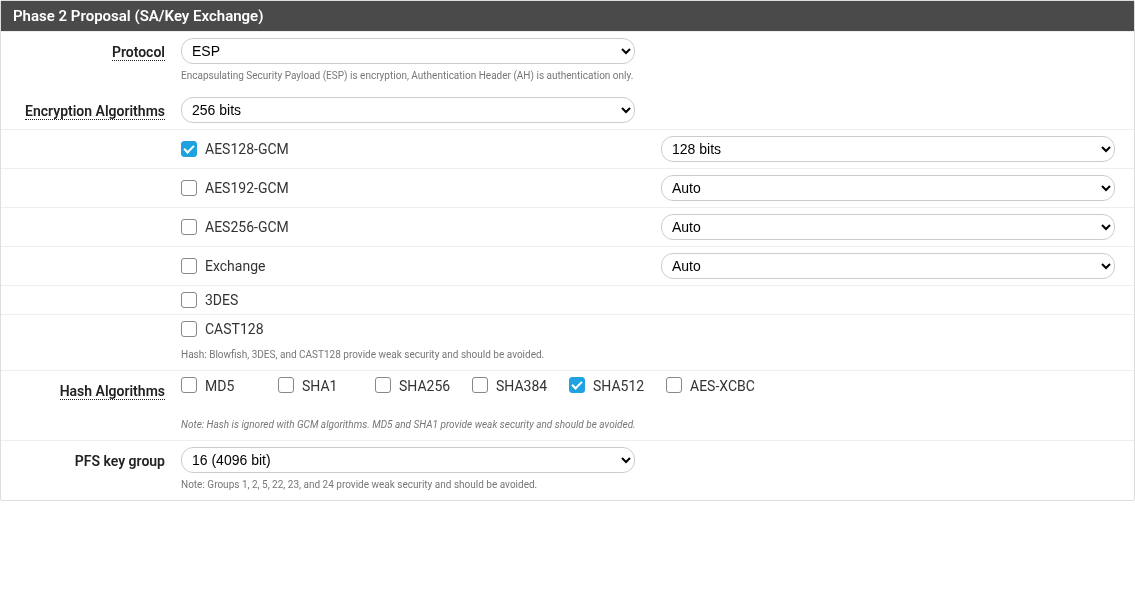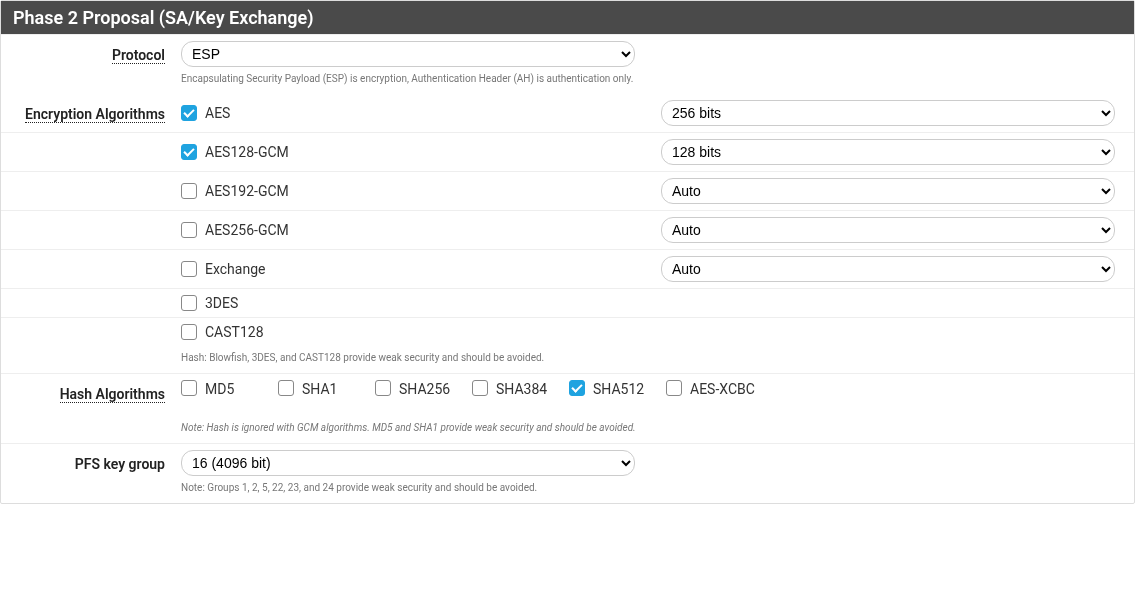--- a/index.html
+++ b/index.html
@@ -13,21 +13,21 @@
     width: 1135px;
   }
   .panel {
     border: 1px solid #ddd;
     border-radius: 2px;
   }
   .panel-header {
     background: #4a4a4a;
     color: #fff;
     font-weight: 600;
-    font-size: 18px;
+    font-size: 15px;
     padding: 6px 12px;
   }
   .form-row {
     display: flex;
     align-items: flex-start;
     padding: 6px 10px 6px 0;
     border-top: 1px solid #eee;
   }
   .form-row:first-of-type { border-top: none; }
   .label-col {
@@ -139,24 +139,20 @@
       </select>
       <div class="help-text">Encapsulating Security Payload (ESP) is encryption, Authentication Header (AH) is authentication only.</div>
     </div>
   </div>
 
   <div id="enc-container">
       <div class="form-row">
         <div class="label-col linky"><span>Encryption Algorithms</span></div>
         <div class="field-col">
           <div class="enc-row">
-            <div class="enc-left">
-              <span class="checkbox checked"></span>
-              <span class="chk-label">AES</span>
-            </div>
             <div class="enc-right"><select class="select right"><option>256 bits</option></select></div>
           </div>
         </div>
       </div>
       <div class="form-row">
         <div class="label-col linky"></div>
         <div class="field-col">
           <div class="enc-row">
             <div class="enc-left">
               <span class="checkbox checked"></span>

